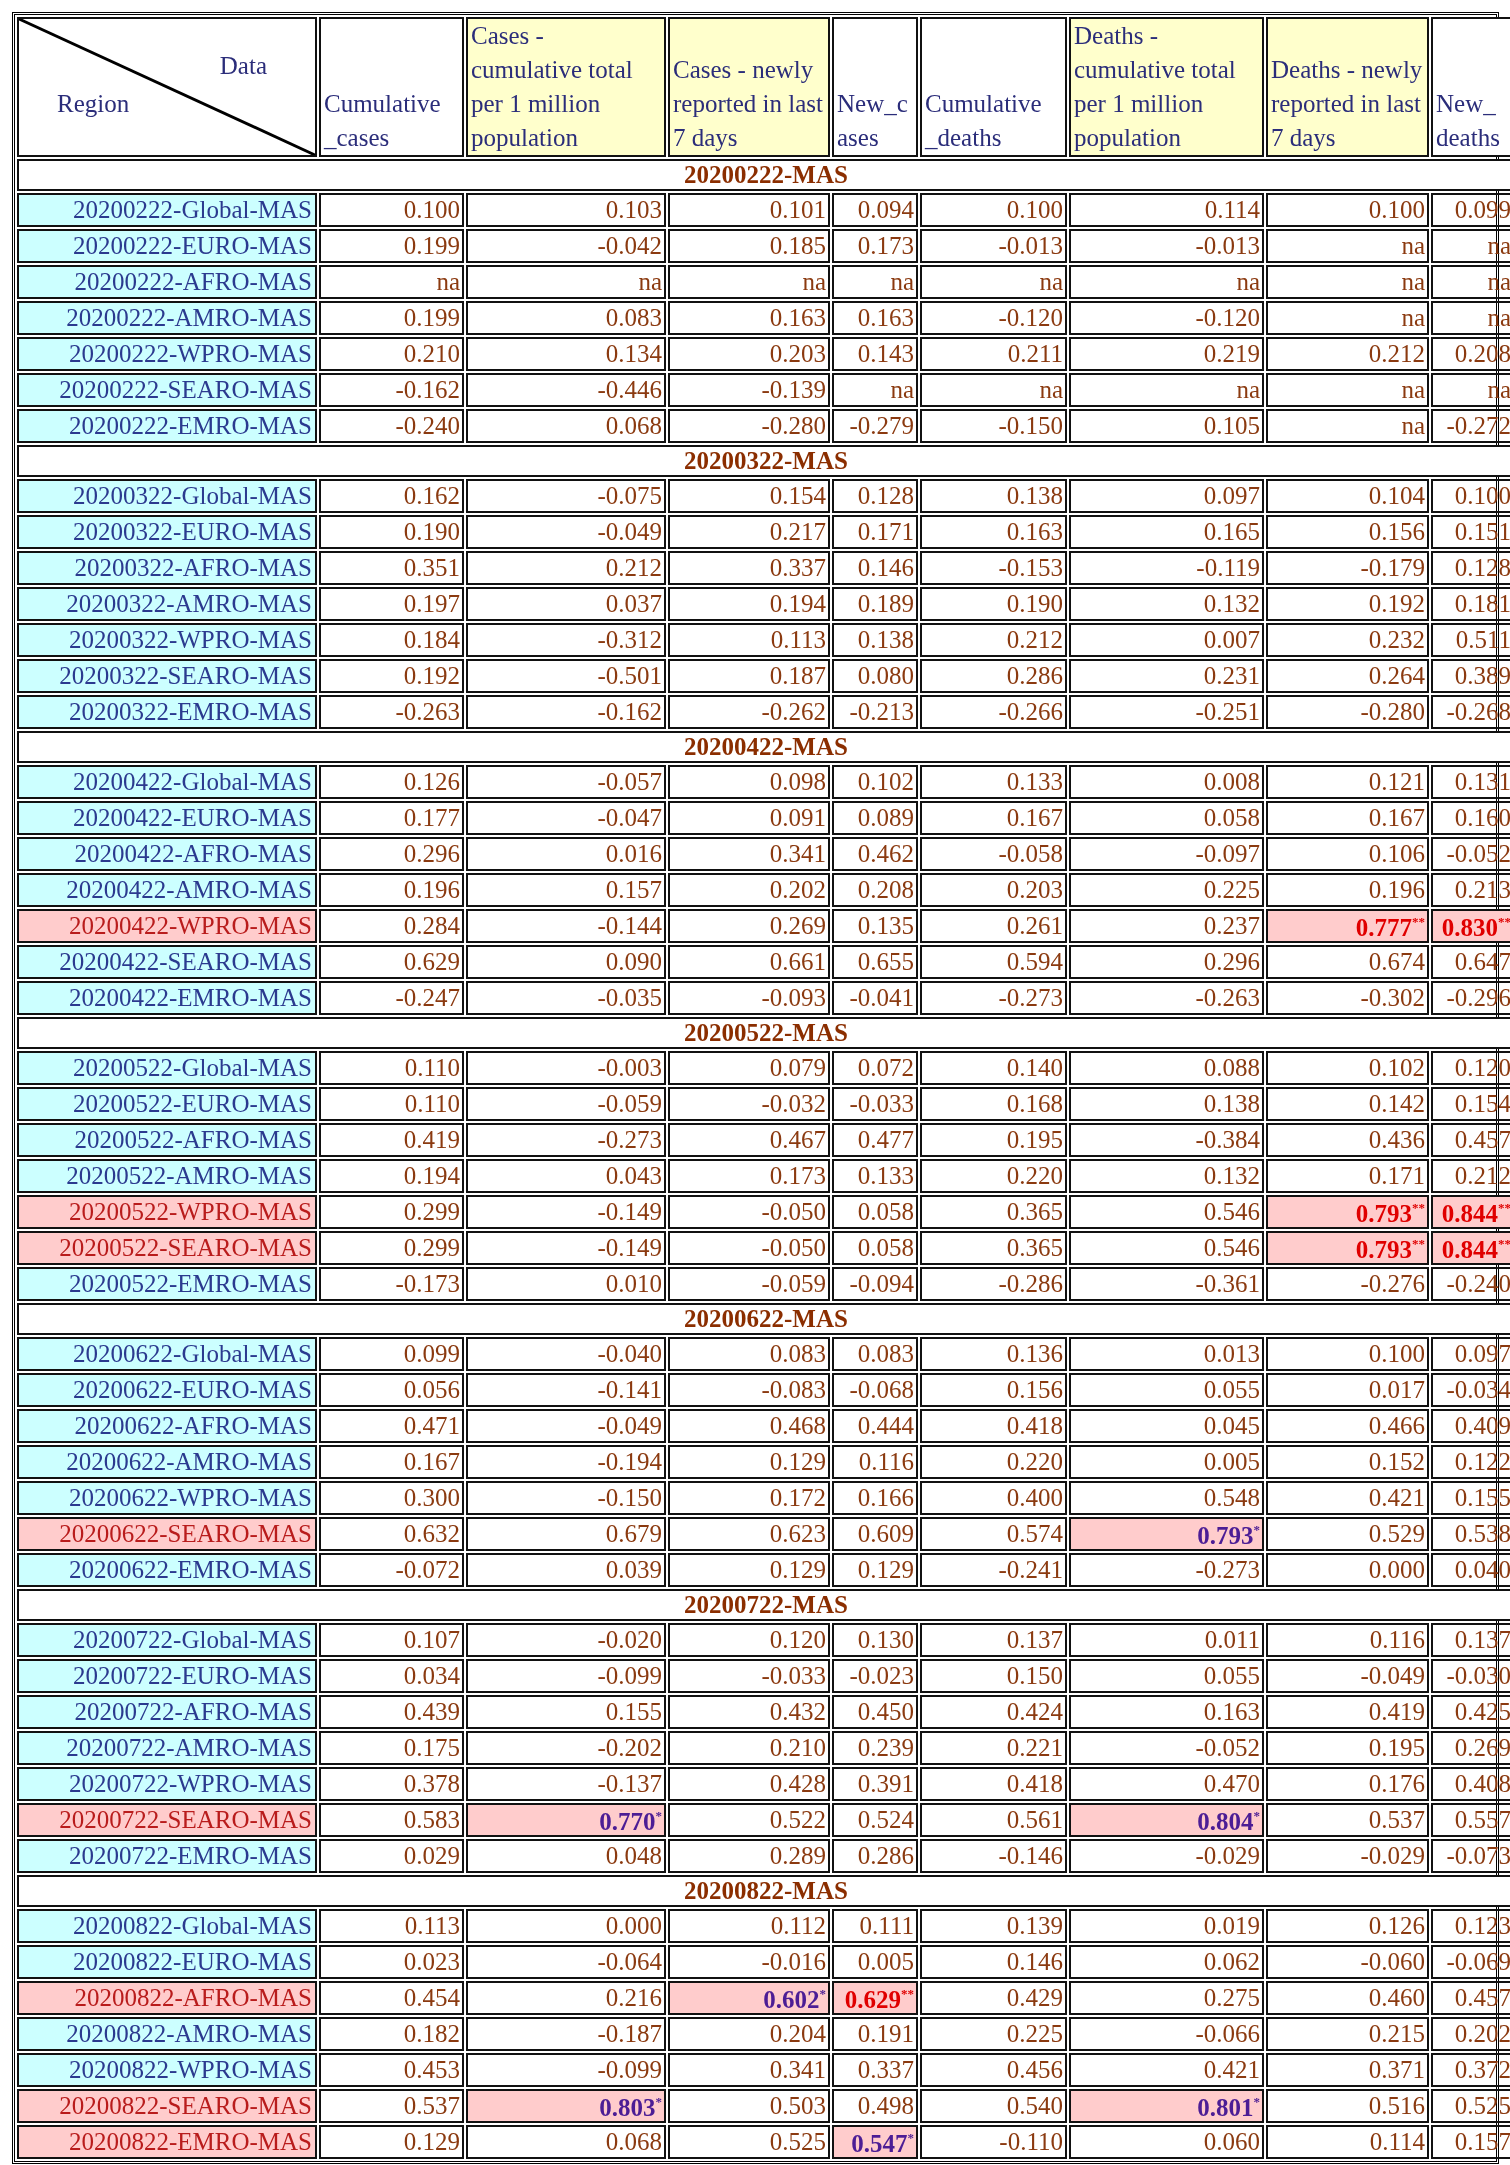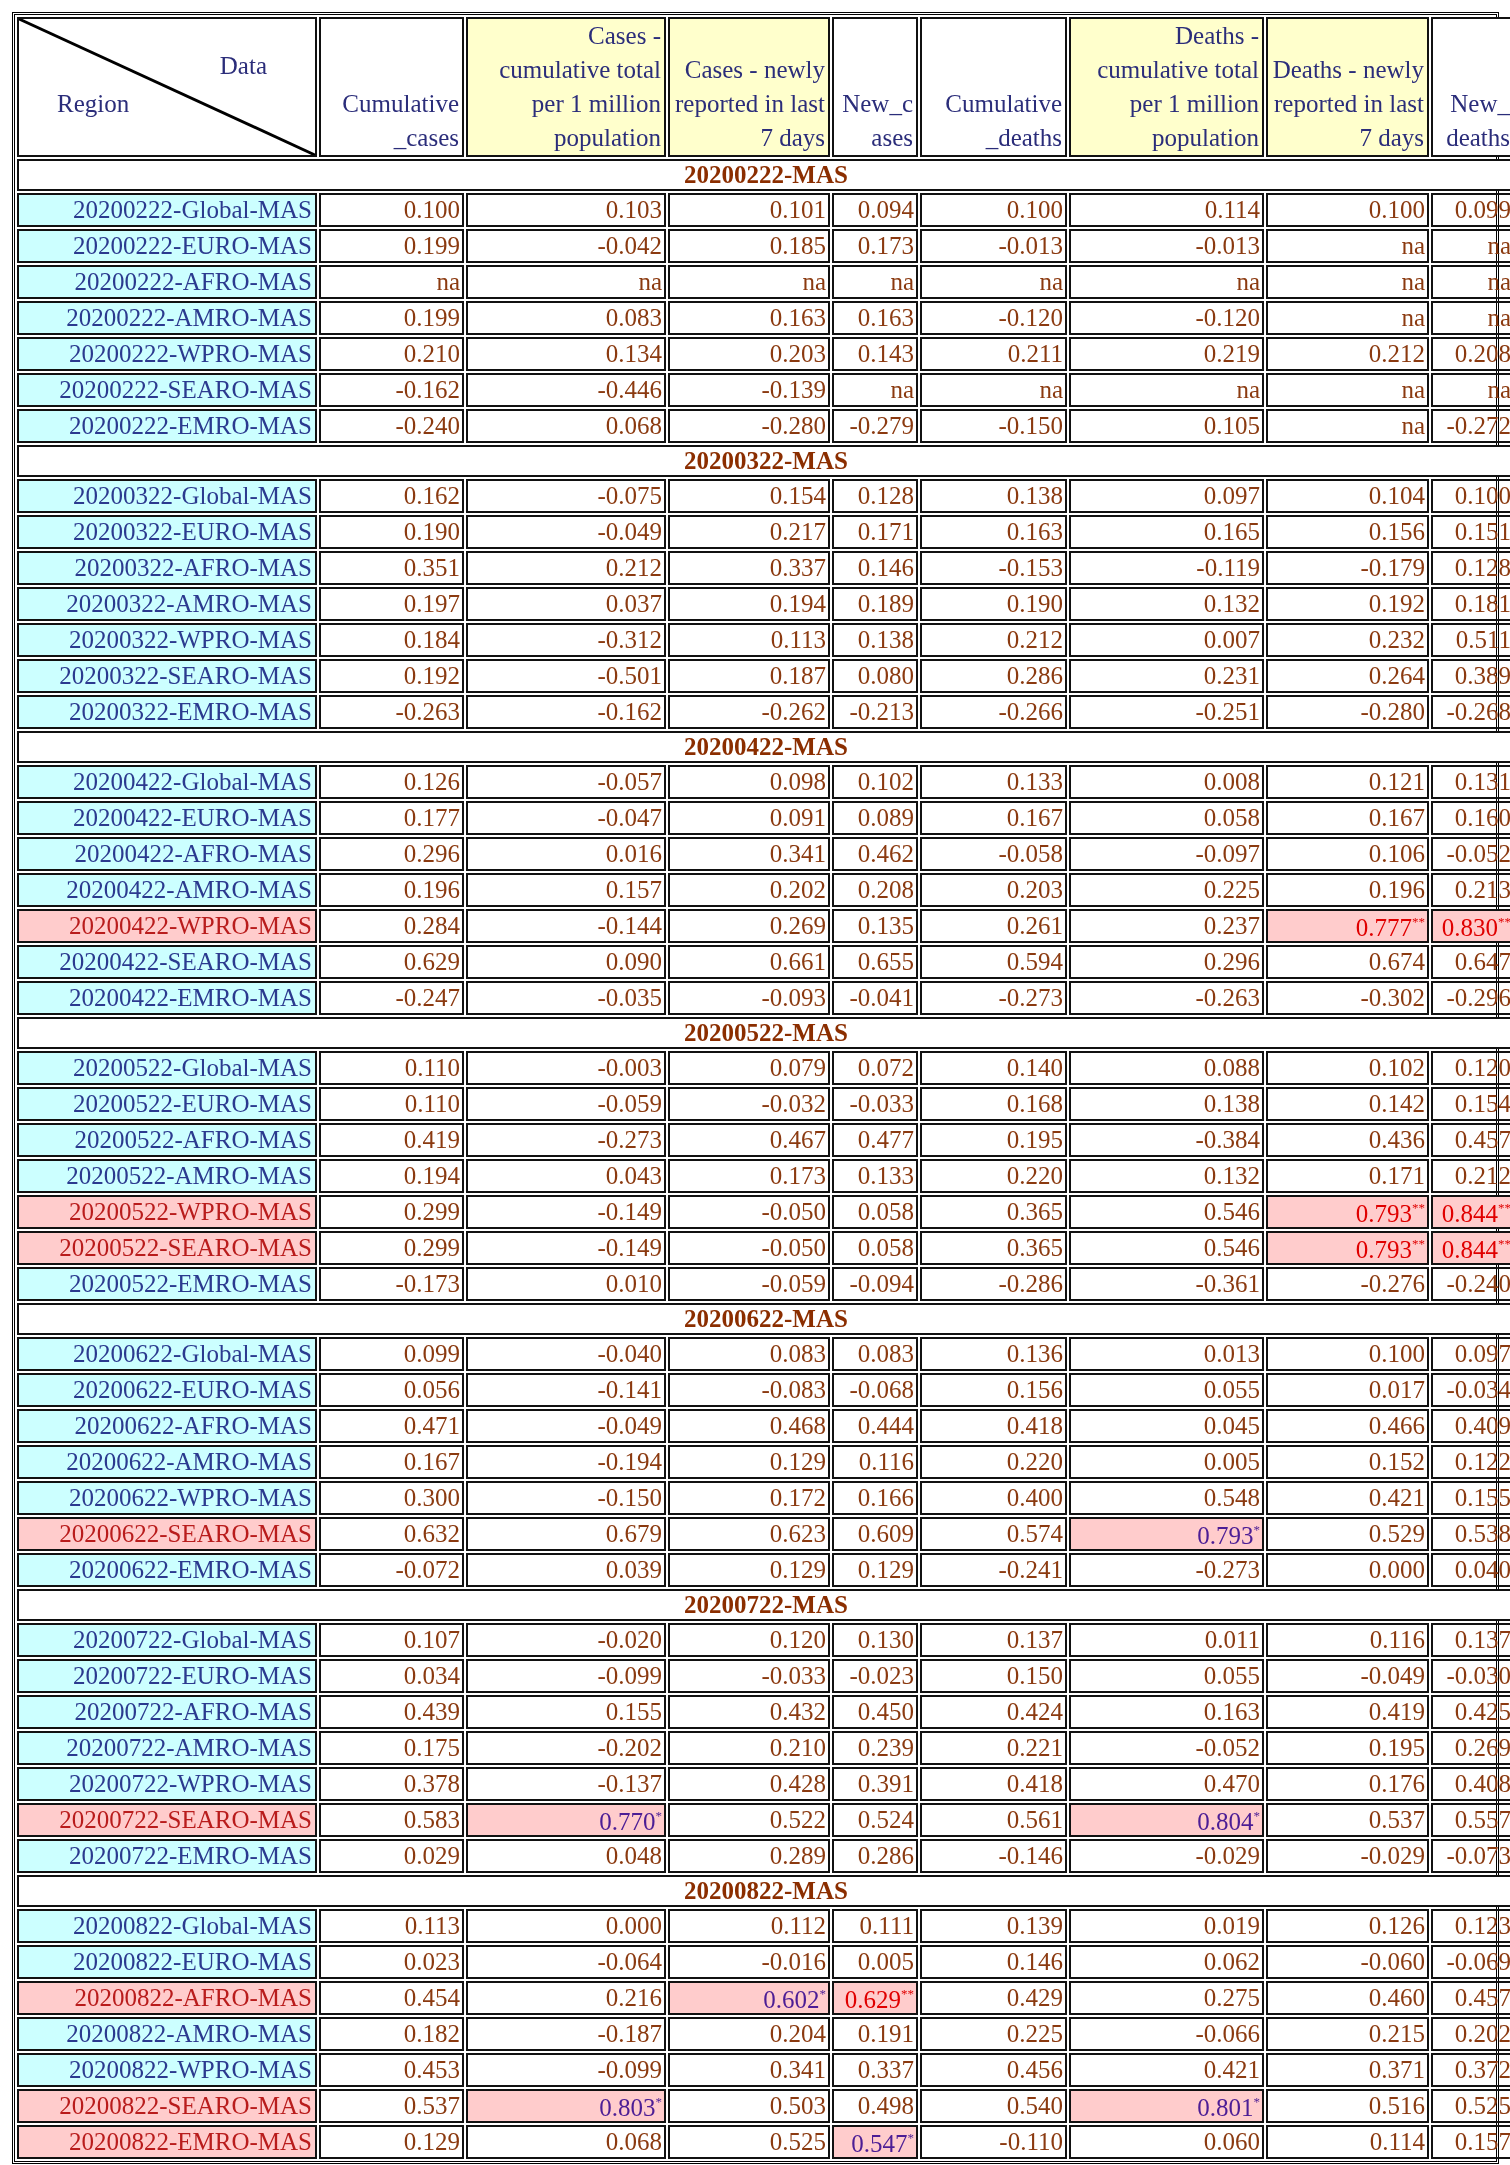--- a/index.html
+++ b/index.html
@@ -1,32 +1,32 @@
 <!DOCTYPE html>
 <html><head>
 <meta charset="utf-8">
 <style>
   html, body { margin:0; padding:0; background:#ffffff; }
   body { width:1510px; height:2165px; overflow:hidden; font-family:"Liberation Serif", "DejaVu Serif", serif; }
   .wrap { position:absolute; left:12px; top:12px; width:1487px; border:3px double #000; box-sizing:border-box; background:#fff; }
   table { border-collapse:separate; border-spacing:2px; width:100%; table-layout:fixed; }
   td, th { border:2px solid #111; padding:0 3px; box-sizing:border-box; font-weight:normal; }
-  th { color:#2b2d7a; font-size:25px; line-height:34px; text-align:right; vertical-align:bottom; background:#fff; }
+  th { color:#2b2d7a; font-size:25px; line-height:34px; text-align:left; vertical-align:bottom; background:#fff; }
   th.yl { background:#ffffcc; }
   th.diag { position:relative; padding:0; background:#fff;font-family:Liberation Serif, serif; }
   th.diag svg { position:absolute; left:0; top:0; width:100%; height:100%; }
   th.diag .lbl-data { position:absolute; right:48px; top:32px; color:#2b2d7a; font-size:25px; line-height:30px; }
   th.diag .lbl-region { position:absolute; left:10px; top:70px; color:#2b2d7a; font-size:25px; line-height:30px;margin-left:28px; }
   tr.head { height:140px; }
   tr.section td { text-align:center; font-weight:bold; color:#8b2e00; font-size:25px; height:30px; line-height:28px; padding:0; background:#fff; }
   tr.row td { height:31px; line-height:30px; font-size:25px; }
   td.region { color:#2b3a8f; background:#ccffff; text-align:right; white-space:nowrap; overflow:hidden; padding-left:2px; }
   td.region.hl { background:#ffcccc; color:#b91c1c; }
   td.val { color:#8b3a10; text-align:right; white-space:nowrap; padding-right:2px; }
-  td.val.hl { background:#ffcccc; font-weight:normal; vertical-align:bottom; line-height:26px; }
+  td.val.hl { background:#ffcccc; font-weight:bold; vertical-align:bottom; line-height:26px; }
   td.val.hl.s1 { color:#4c1d95; }
   td.val.hl.s2 { color:#e00000; }
   td.val sup { font-size:13px; vertical-align:top; position:relative; top:-6px; }
 </style>
 </head>
 <body>
 
 <div class="wrap">
   <table>
     <colgroup>

